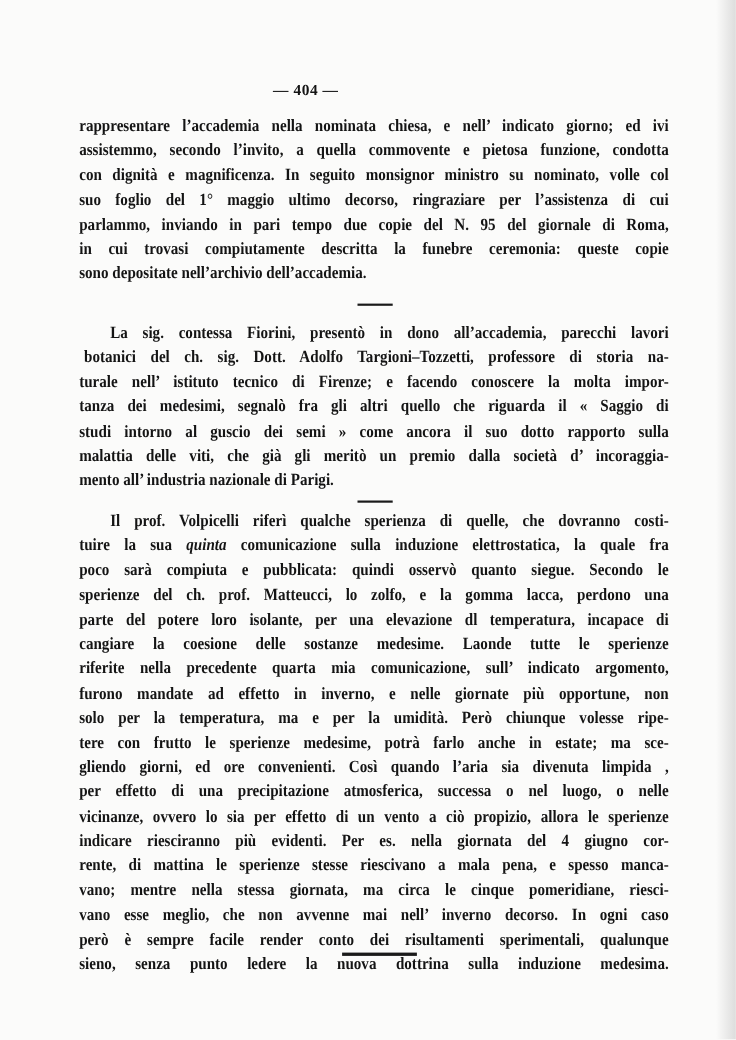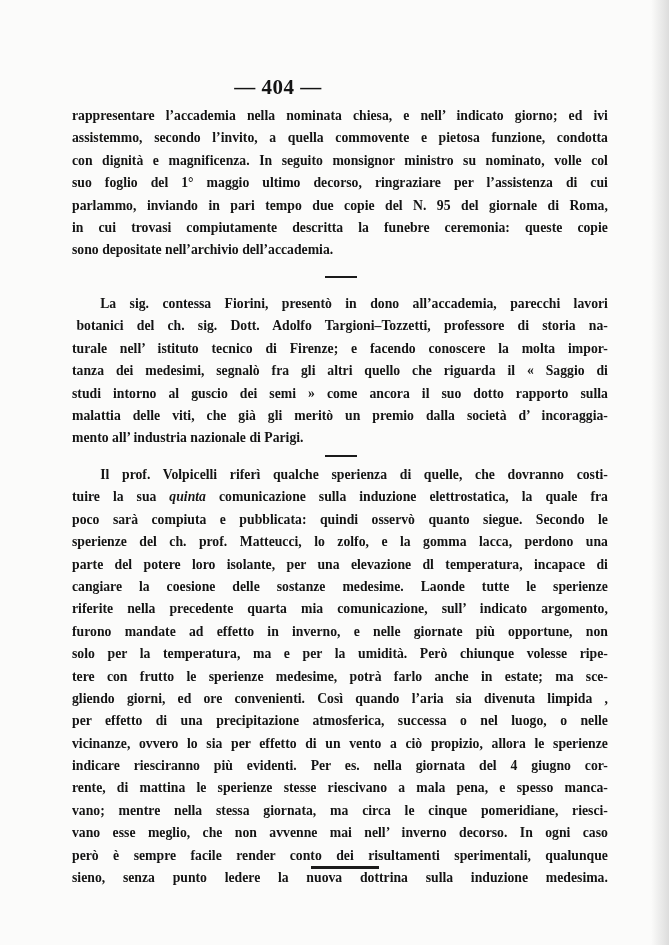--- a/index.html
+++ b/index.html
@@ -9,21 +9,21 @@
       position: relative;
       font-family: "Liberation Serif", "DejaVu Serif", serif;
       color: #141414;
     }
     .page-edge {
       position: absolute; top: 0; right: 0; width: 18px; height: 945px;
       background: linear-gradient(to right, rgba(255,255,255,0), rgba(200,200,200,0.6));
     }
     .page-number {
       position: absolute; top: 75px; left: 0; width: 556px;
-      text-align: center; font-size: 21px; font-weight: bold; letter-spacing: 0.5px;
+      text-align: center; font-size: 14px; font-weight: bold; letter-spacing: 0.5px;
     }
     .text-block {
       position: absolute; left: 72px; width: 536px;
       font-size: 15.6px; line-height: 22.4px;
       transform: scaleX(0.88); transform-origin: left top;
       width: 609px;
     }
     .line {
       display: block; white-space: nowrap;
       text-align: justify; text-align-last: justify;

